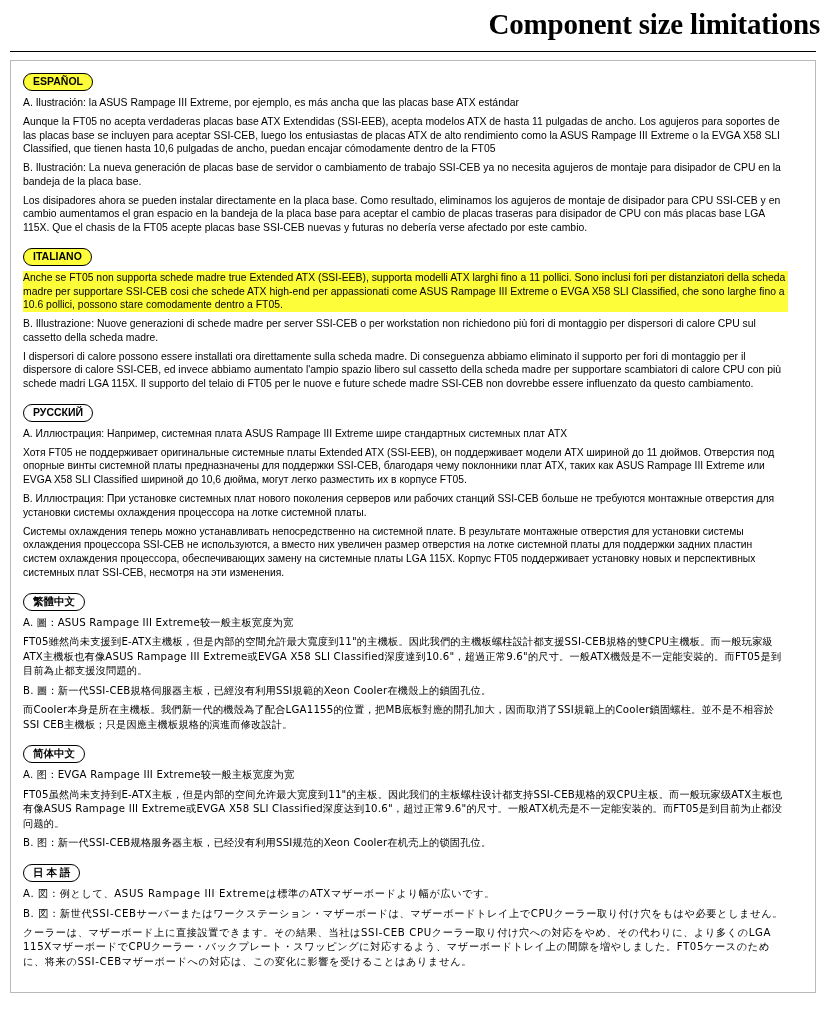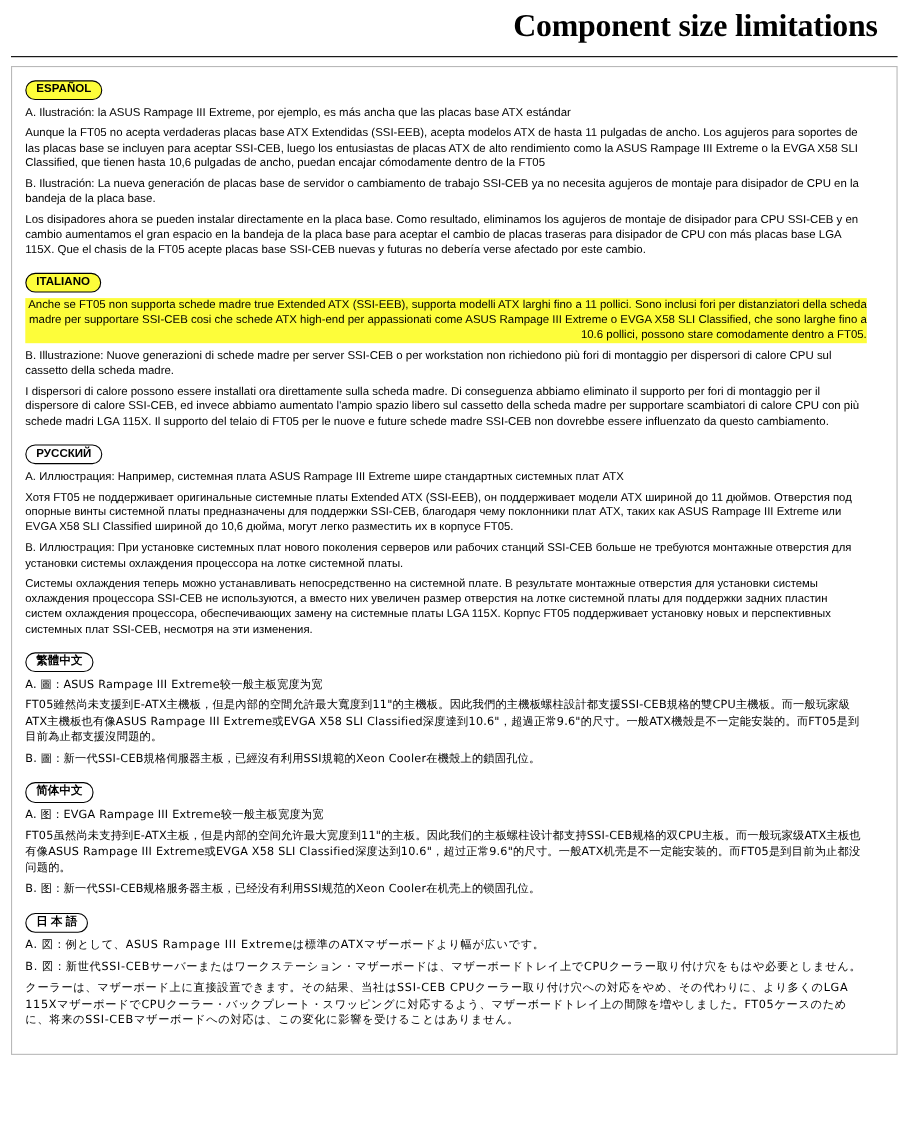--- a/index.html
+++ b/index.html
@@ -15,21 +15,21 @@
   .page {
     width: 826px;
     position: relative;
     box-sizing: border-box;
   }
   .page-title {
     font-family: "Liberation Serif", serif;
     font-weight: bold;
     font-size: 29px;
     text-align: right;
-    padding: 8px 28px 10px 0;
+    padding: 8px 6px 10px 0;
     letter-spacing: -0.2px;
   }
   .title-rule {
     border: none;
     border-top: 1px solid #000;
     margin: 0 10px 0 10px;
   }
   .content {
     border: 1px solid #b9b9b9;
     margin: 8px 10px 10px 10px;
@@ -55,21 +55,20 @@
   }
   .para {
     font-size: 10.4px;
     line-height: 1.32;
     margin: 0 15px 5px 0;
     text-align: left;
   }
   .para.last { margin-bottom: 0; }
   .hl {
     background: #fdfd3a;
-    text-align: right;
   }
   .cjk .para {
     font-family: "DejaVu Sans", "Liberation Sans", sans-serif;
     font-size: 10.2px;
     line-height: 1.42;
     letter-spacing: 0.2px;
   }
   .jp .para {
     letter-spacing: 0.6px;
   }
@@ -117,20 +116,21 @@
         <p class="para last">Системы охлаждения теперь можно устанавливать непосредственно на системной плате. В результате монтажные отверстия для установки системы охлаждения процессора SSI-CEB не используются, а вместо них увеличен размер отверстия на лотке системной платы для поддержки задних пластин систем охлаждения процессора, обеспечивающих замену на системные платы LGA 115X. Корпус FT05 поддерживает установку новых и перспективных системных плат SSI-CEB, несмотря на эти изменения.</p>
       </div>
     </div>
 
     <div class="section cjk">
       <div class="lang-badge">繁體中文</div>
       <div class="sec-body">
         <p class="para">A. 圖：ASUS Rampage III Extreme较一般主板宽度为宽</p>
         <p class="para">FT05雖然尚未支援到E-ATX主機板，但是內部的空間允許最大寬度到11"的主機板。因此我們的主機板螺柱設計都支援SSI-CEB規格的雙CPU主機板。而一般玩家級ATX主機板也有像ASUS Rampage III Extreme或EVGA X58 SLI Classified深度達到10.6"，超過正常9.6"的尺寸。一般ATX機殼是不一定能安裝的。而FT05是到目前為止都支援沒問題的。</p>
         <p class="para">B. 圖：新一代SSI-CEB規格伺服器主板，已經沒有利用SSI規範的Xeon Cooler在機殼上的鎖固孔位。</p>
+        <p class="para last">而Cooler本身是所在主機板。我們新一代的機殼為了配合LGA1155的位置，把MB底板對應的開孔加大，因而取消了SSI規範上的Cooler鎖固螺柱。並不是不相容於SSI CEB主機板；只是因應主機板規格的演進而修改設計。</p>
       </div>
     </div>
 
     <div class="section cjk">
       <div class="lang-badge">简体中文</div>
       <div class="sec-body">
         <p class="para">A. 图：EVGA Rampage III Extreme较一般主板宽度为宽</p>
         <p class="para">FT05虽然尚未支持到E-ATX主板，但是内部的空间允许最大宽度到11"的主板。因此我们的主板螺柱设计都支持SSI-CEB规格的双CPU主板。而一般玩家级ATX主板也有像ASUS Rampage III Extreme或EVGA X58 SLI Classified深度达到10.6"，超过正常9.6"的尺寸。一般ATX机壳是不一定能安装的。而FT05是到目前为止都没问题的。</p>
         <p class="para">B. 图：新一代SSI-CEB规格服务器主板，已经没有利用SSI规范的Xeon Cooler在机壳上的锁固孔位。</p>
       </div>

